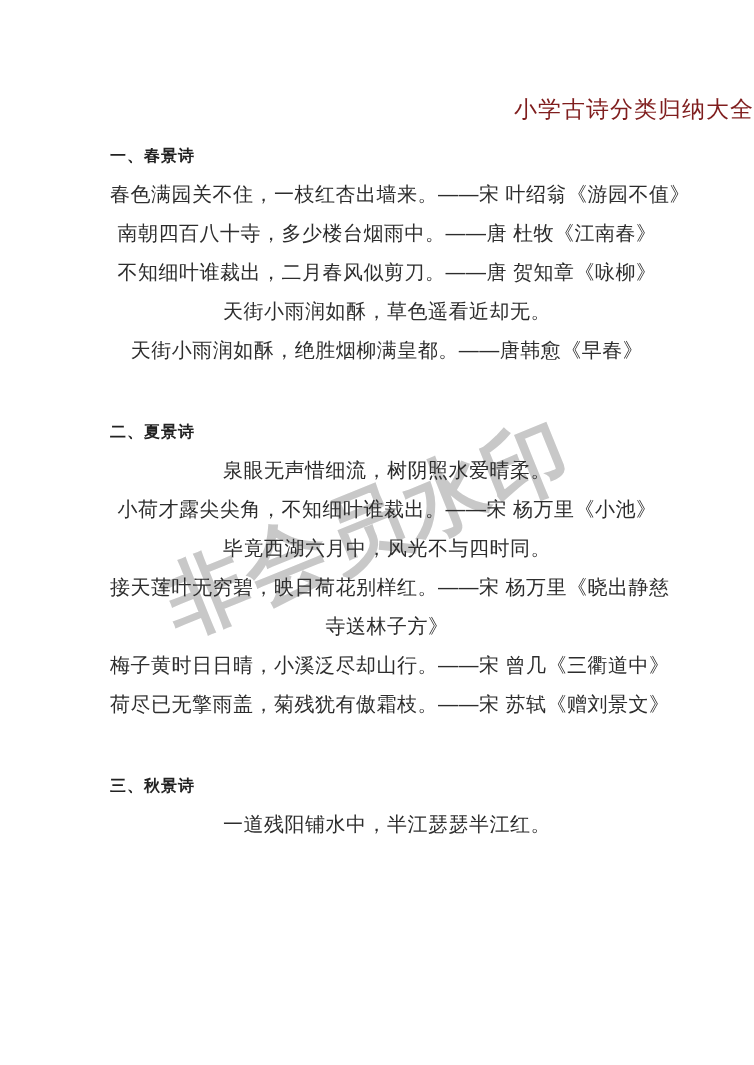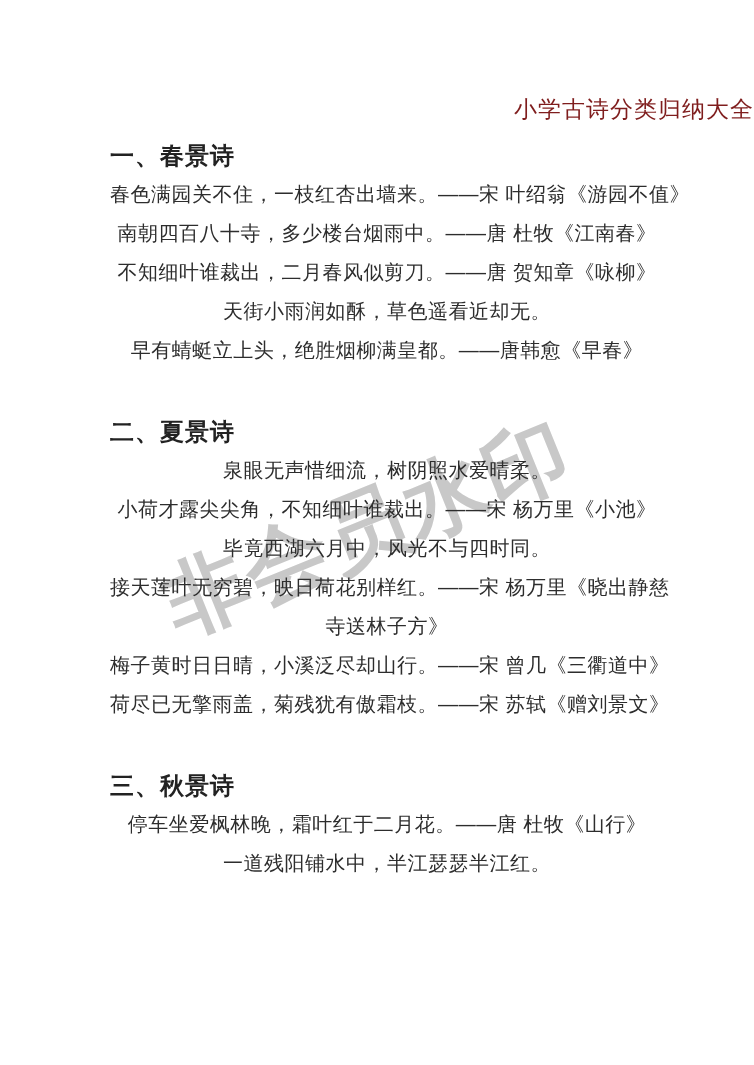--- a/index.html
+++ b/index.html
@@ -24,21 +24,21 @@
     height: 39px; line-height: 39px;
     text-align: right;
     font-size: 23px;
     color: #7f1d1d;
     letter-spacing: 1px;
   }
   .section { margin-top: 42px; }
   .section.first { margin-top: 7px; }
   .section-heading {
     height: 39px; line-height: 39px;
-    font-size: 24px;
+    font-size: 16px;
     font-weight: bold;
     color: #222222;
     letter-spacing: 1px;
   }
   .poem-line {
     height: 39px; line-height: 39px;
     font-size: 20px;
     color: #2d2d2d;
     letter-spacing: 0.5px;
     white-space: nowrap;
@@ -68,34 +68,33 @@
   <div class="content">
 
     <div class="doc-title">小学古诗分类归纳大全</div>
 
     <div class="section first">
       <div class="section-heading">一、春景诗</div>
       <div class="poem-line">春色满园关不住，一枝红杏出墙来。——宋 叶绍翁《游园不值》</div>
       <div class="poem-line">南朝四百八十寺，多少楼台烟雨中。——唐 杜牧《江南春》</div>
       <div class="poem-line">不知细叶谁裁出，二月春风似剪刀。——唐 贺知章《咏柳》</div>
       <div class="poem-line">天街小雨润如酥，草色遥看近却无。</div>
-      <div class="poem-line">早有蜻蜓立上头，绝胜烟柳满皇都。——唐韩愈《早春》</div>
+      <div class="poem-line">天街小雨润如酥，绝胜烟柳满皇都。——唐韩愈《早春》</div>
     </div>
 
     <div class="section">
       <div class="section-heading">二、夏景诗</div>
       <div class="poem-line">泉眼无声惜细流，树阴照水爱晴柔。</div>
       <div class="poem-line">小荷才露尖尖角，不知细叶谁裁出。——宋 杨万里《小池》</div>
       <div class="poem-line">毕竟西湖六月中，风光不与四时同。</div>
       <div class="poem-line">接天莲叶无穷碧，映日荷花别样红。——宋 杨万里《晓出静慈</div>
       <div class="poem-line">寺送林子方》</div>
       <div class="poem-line">梅子黄时日日晴，小溪泛尽却山行。——宋 曾几《三衢道中》</div>
       <div class="poem-line">荷尽已无擎雨盖，菊残犹有傲霜枝。——宋 苏轼《赠刘景文》</div>
     </div>
 
     <div class="section">
       <div class="section-heading">三、秋景诗</div>
-      <div class="poem-line">停车坐爱枫林晚，霜叶红于二月花。——唐 杜牧《山行》</div>
       <div class="poem-line">一道残阳铺水中，半江瑟瑟半江红。</div>
     </div>
 
   </div>
 </div>
 
 </body></html>

